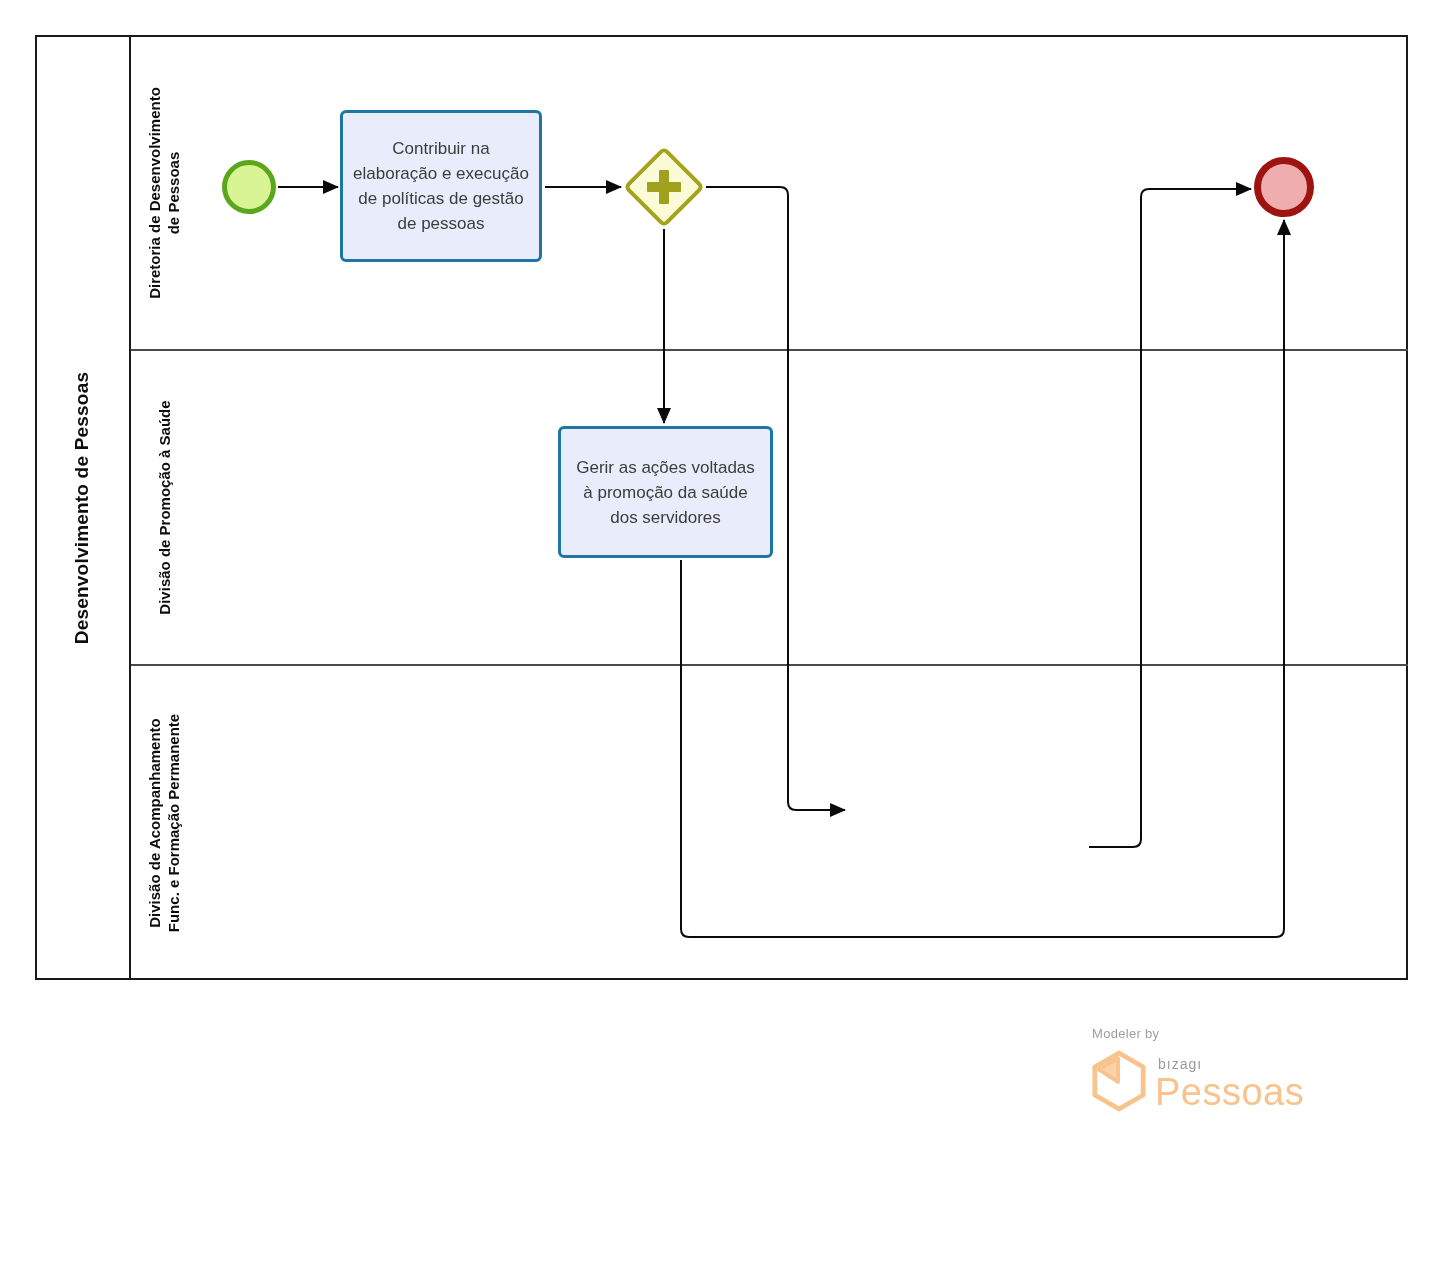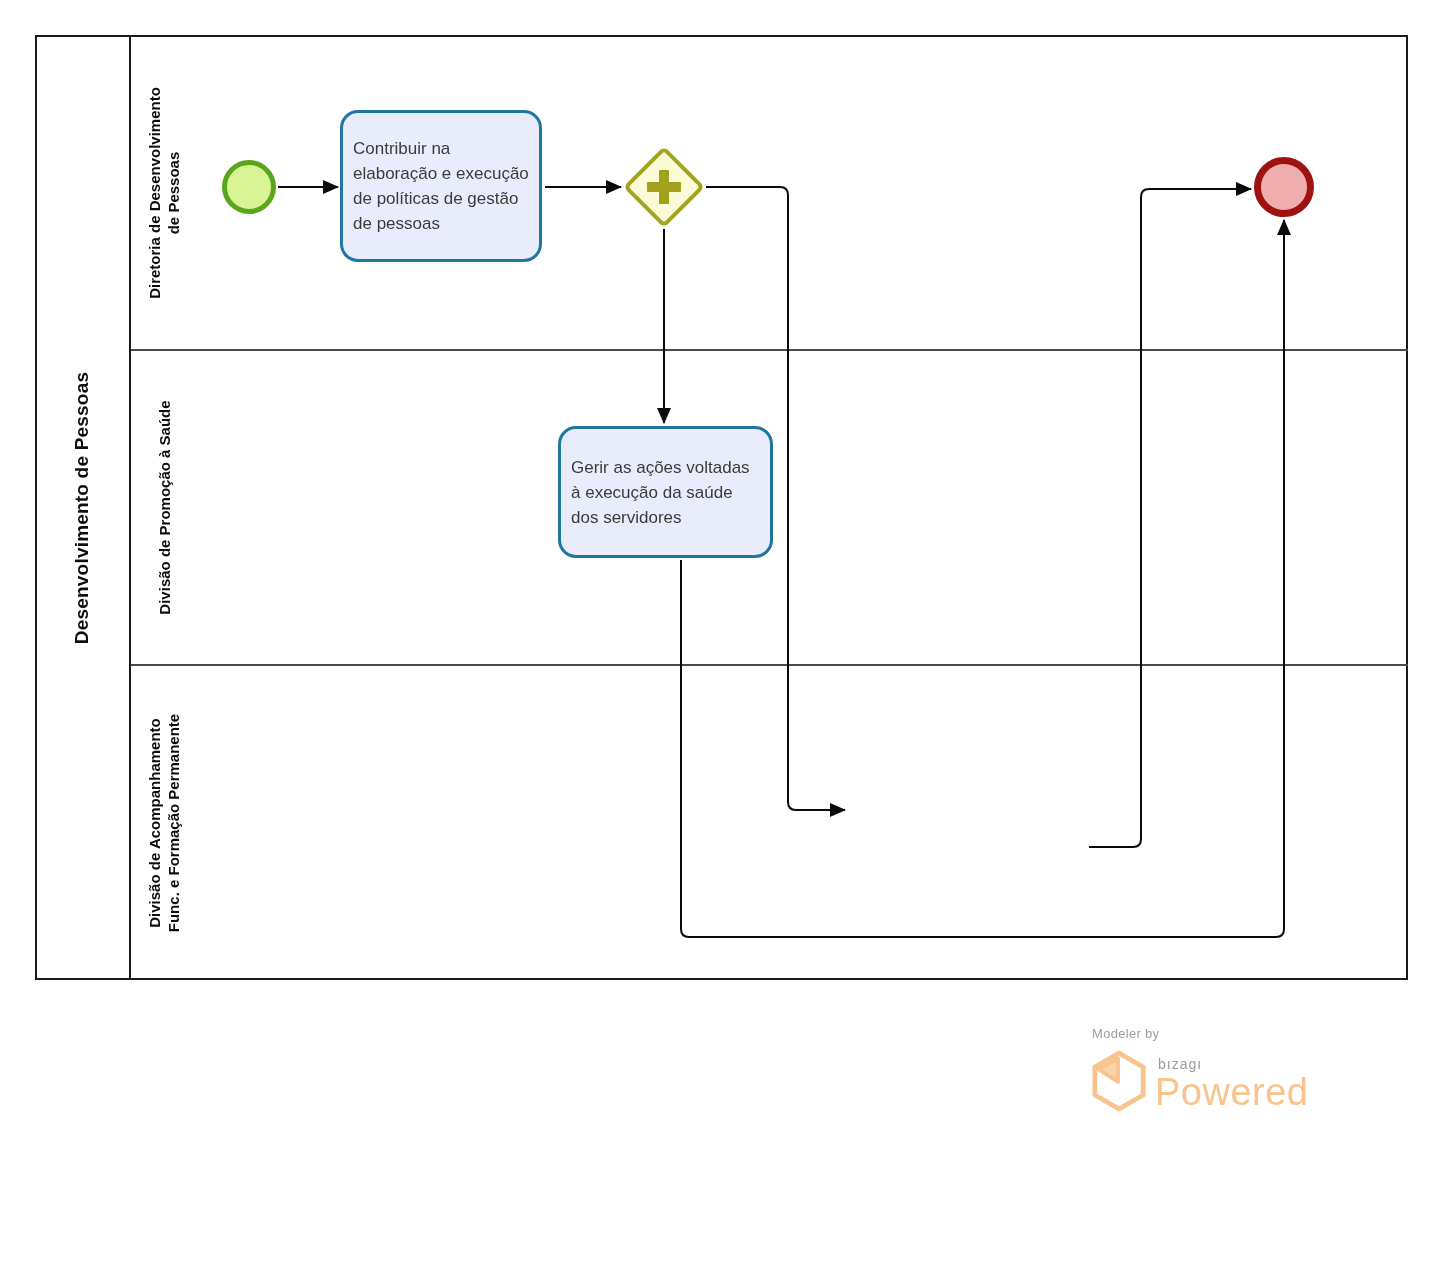--- a/index.html
+++ b/index.html
@@ -46,22 +46,22 @@
   .lane-label div:empty { display:none; }
 
   
   .flows { position:absolute; left:0; top:0; width:1440px; height:1272px; pointer-events:none; }
   .flows path { stroke:var(--connector); stroke-width:2; fill:none; }
   .flows .arrowhead-shape { fill:var(--connector); stroke:none; }
 
   
   .task {
     position:absolute; border:3px solid var(--task-border);
-    background:var(--task-fill); border-radius:18px;
-    display:flex; align-items:center; justify-content:center; 
+    background:var(--task-fill); border-radius:6px;
+    display:flex; align-items:center; justify-content:center; text-align:center;
     font-size:17px; line-height:25px; color:#3c3c3c; padding:4px 10px;
   }
   .task1 { left:340px; top:110px; width:202px; height:152px; }
   .task2 { left:558px; top:426px; width:215px; height:132px; }
   .task3 { left:848px; top:732px; width:239px; height:173px; }
 
   .start-event {
     position:absolute; left:222px; top:160px; width:54px; height:54px;
     border-radius:50%; border:5px solid var(--start-border); background:var(--start-fill);
   }
@@ -142,26 +142,26 @@
   </svg>
 
   <div class="start-event"></div>
 
   <div class="task task1">Contribuir na elaboração e execução de políticas de gestão de pessoas</div>
 
   <div class="gateway-diamond"></div>
   <div class="gw-plus-h"></div>
   <div class="gw-plus-v"></div>
 
-  <div class="task task2">Gerir as ações voltadas à execução da saúde dos servidores</div>
+  <div class="task task2">Gerir as ações voltadas à promoção da saúde dos servidores</div>
 
 
   <div class="end-event"></div>
 
   <div class="powered-by">Modeler by</div>
   <svg class="brand-hexagon" viewBox="0 0 60 66" xmlns="http://www.w3.org/2000/svg">
     <polygon class="hex-outline" points="30,4 55,18.5 55,47.5 30,62 5,47.5 5,18.5"></polygon>
     <polygon class="hex-fold" points="9,21 29,9.5 29,34"></polygon>
   </svg>
   <div class="brand-bizagi">bızagı</div>
-  <div class="brand-modeler">Powered</div>
+  <div class="brand-modeler">Pessoas</div>
 
 </div>
 
 </body></html>

